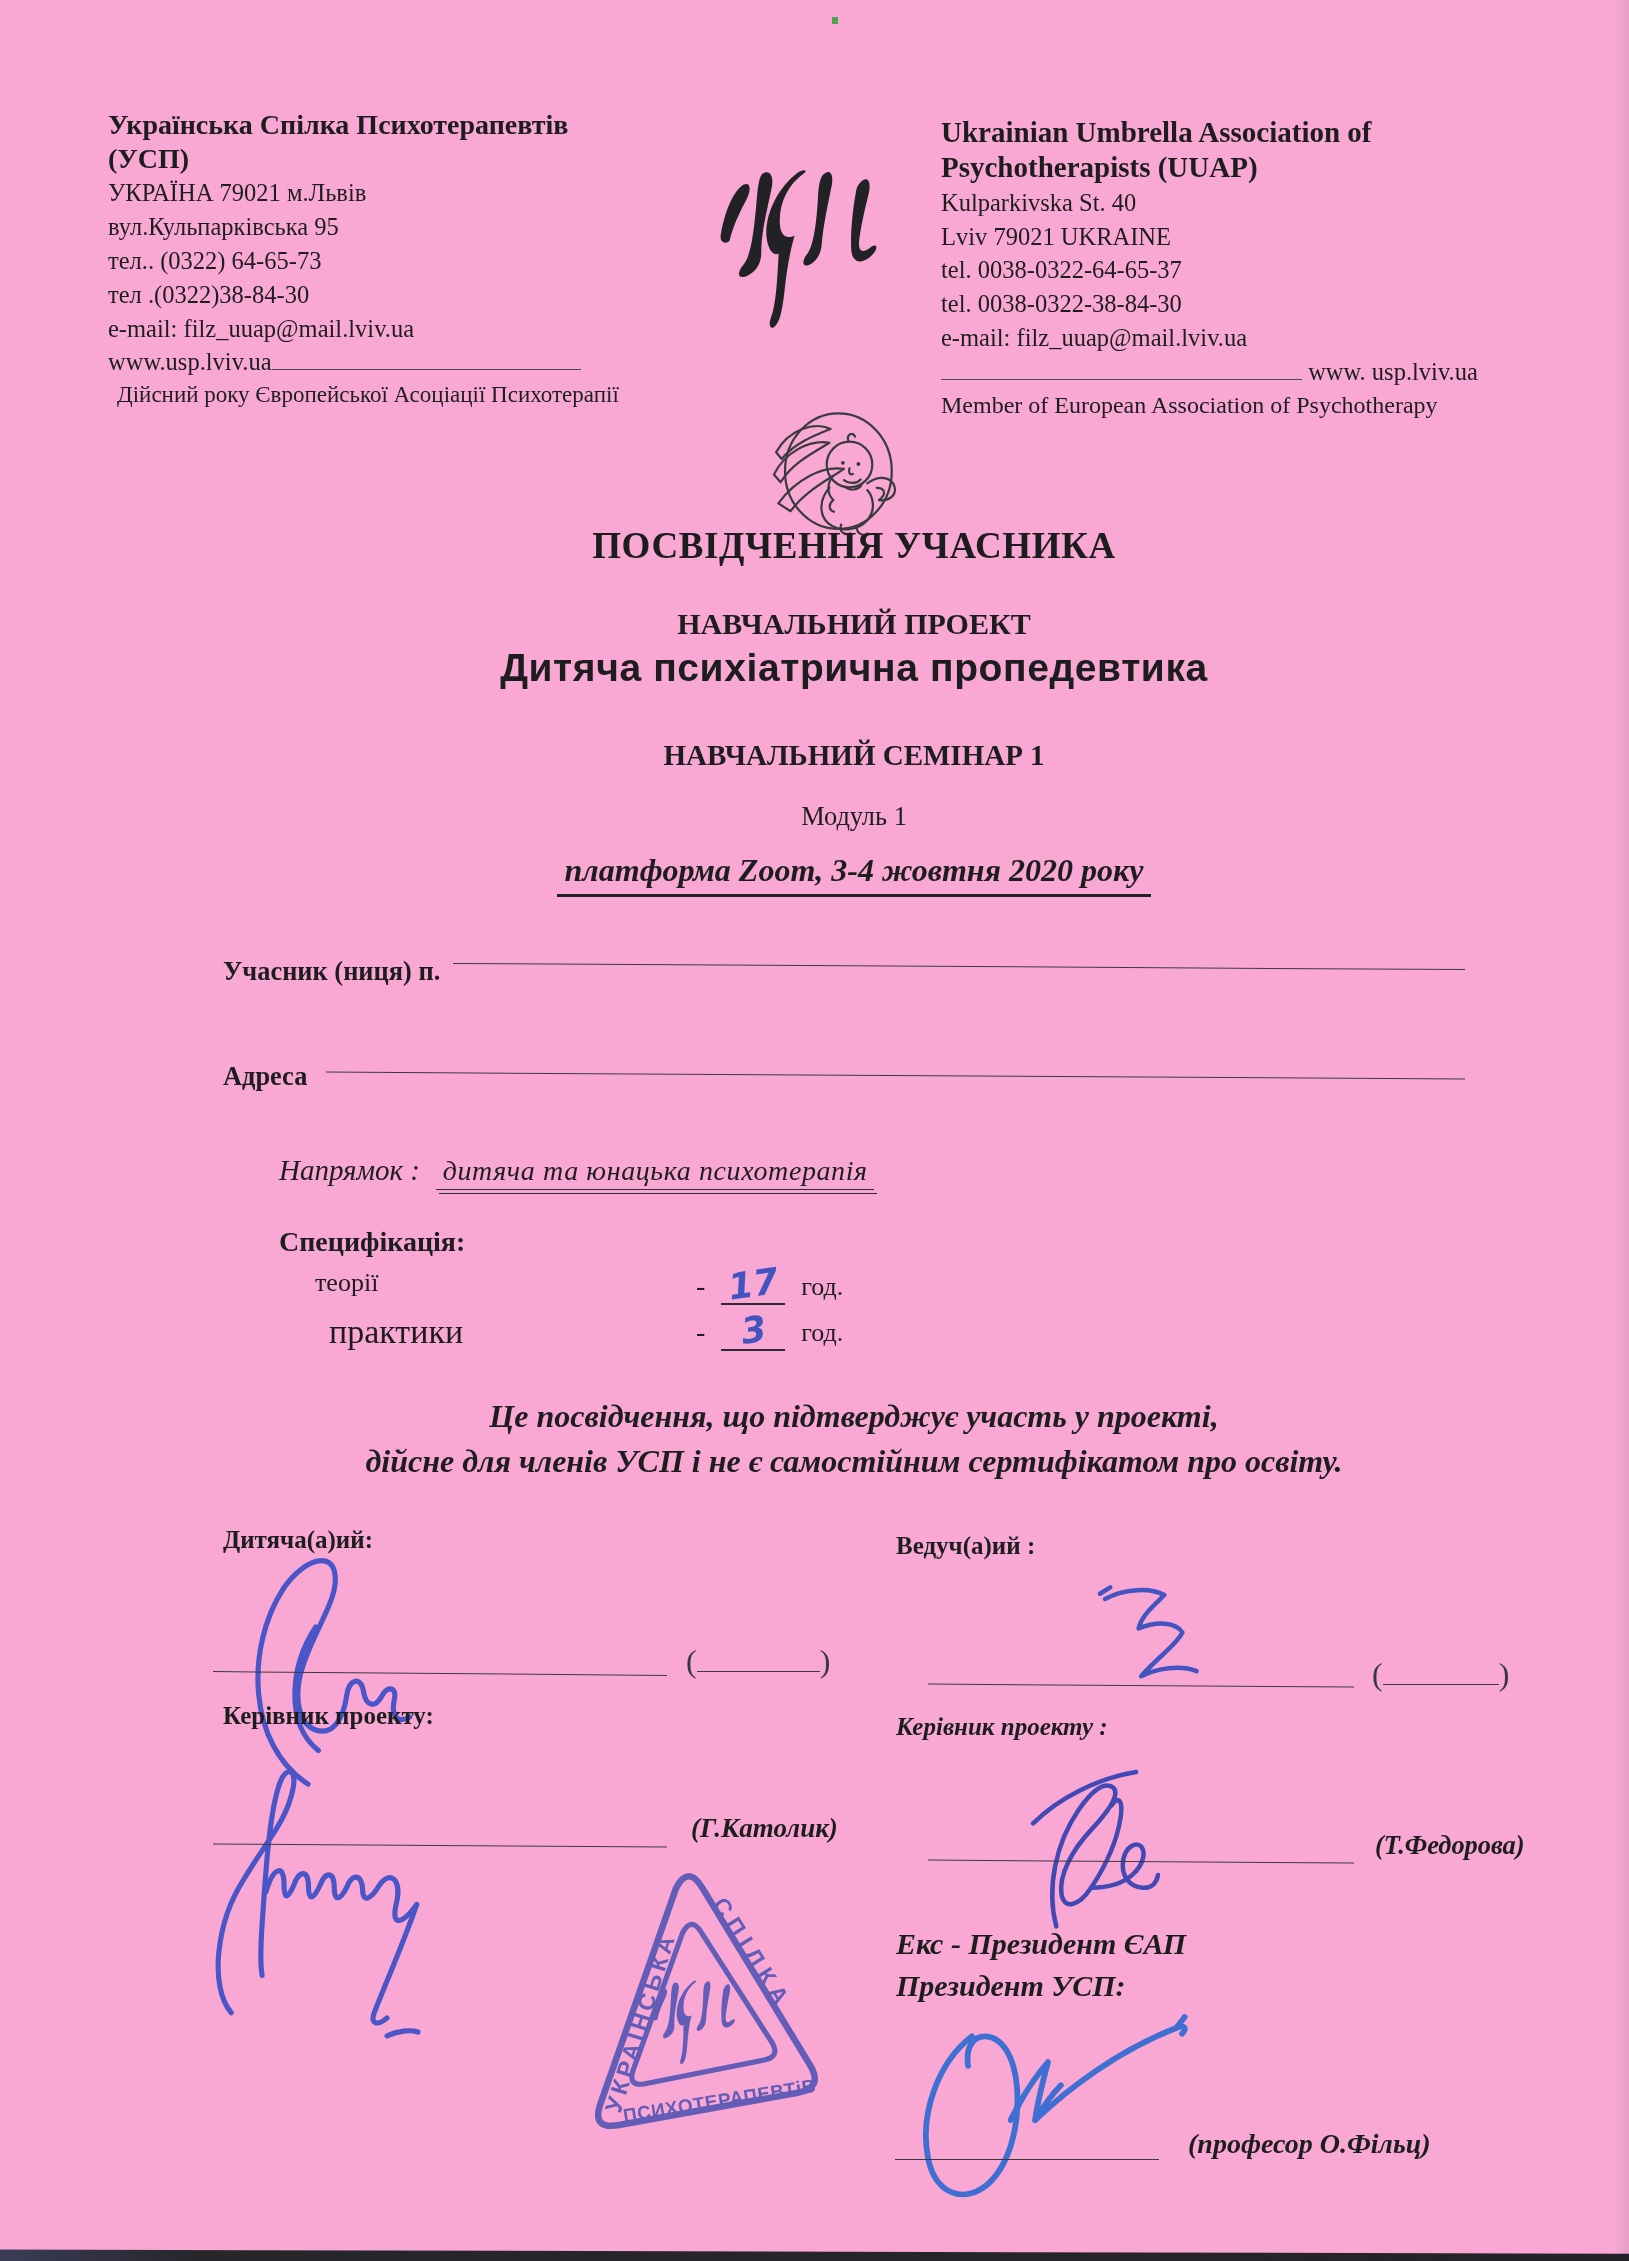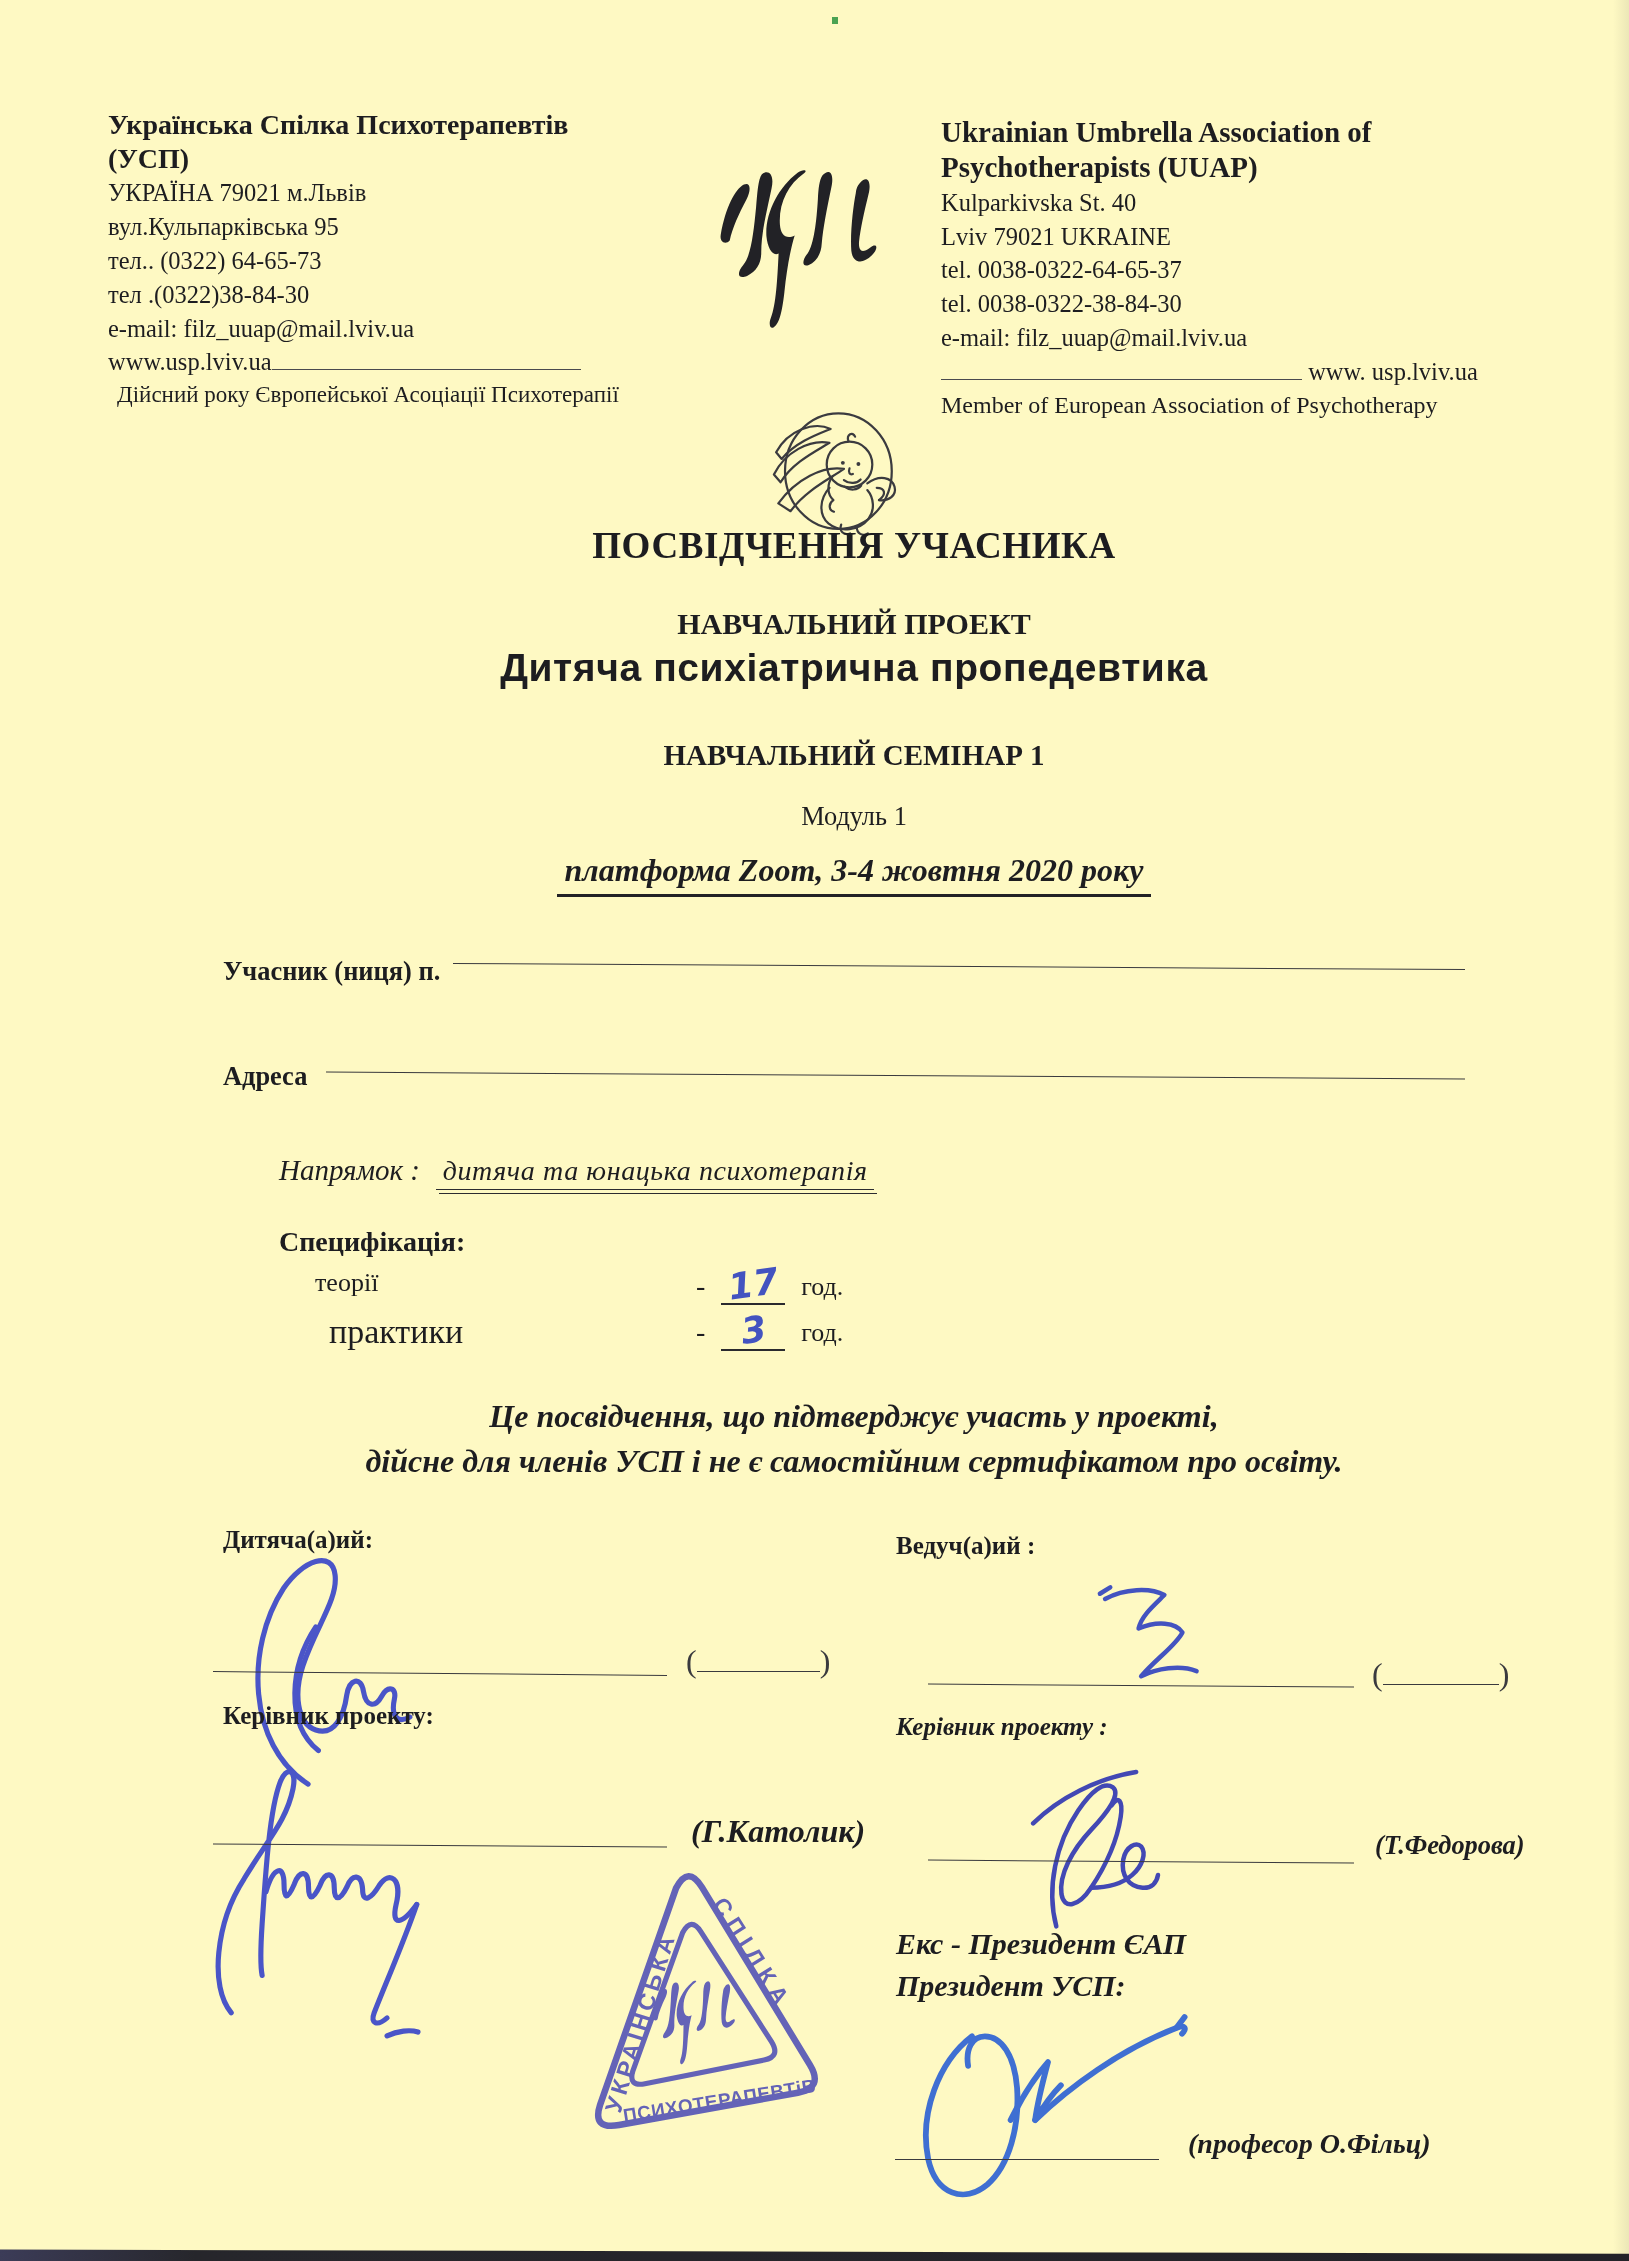--- a/index.html
+++ b/index.html
@@ -1,18 +1,18 @@
 <!DOCTYPE html>
 <html style="font-size:10.3px"><head>
 <meta charset="utf-8">
 <style>
   html,body{margin:0;padding:0;background:#888;}
   .page{
     position:relative; width:1630px; height:2261px; overflow:hidden;
-    background:#fef9c3; color:#1d1d20;
+    background:#f9a8d4; color:#1d1d20;
     font-family:"Liberation Serif", serif;
   }
   .abs{position:absolute;}
   .b{font-weight:bold;}
   .i{font-style:italic;}
   .sans{font-family:"Liberation Sans", sans-serif;}
   .ctr{left:39px; width:1630px; text-align:center;}
   
   .hleft{left:108px; top:108px; width:619px; font-size:24.5px; line-height:1.38;}
   .hleft .t{font-size:28px; line-height:1.22;}
@@ -175,21 +175,21 @@
     <path d="M352,302 C332,360 304,424 286,470 C280,486 290,492 306,478"></path>
     <path d="M306,506 C322,498 342,496 354,500"></path>
   </svg>
   <svg class="abs sig" style="left:993px; top:1732px;" width="200" height="206" viewBox="0 0 310 320" stroke="#4248b4" stroke-width="7">
     <path d="M98,302 C82,242 98,172 132,122 C152,92 172,76 186,86 C198,96 180,122 152,152 C122,184 102,222 106,252 C110,276 132,272 152,242 C172,212 192,172 198,132 C202,106 194,98 184,114"></path>
     <path d="M152,242 C172,242 198,238 216,222 C232,208 238,188 230,178 C222,170 206,178 202,198 C198,222 210,240 232,242 C246,243 254,234 256,222"></path>
     <path d="M62,142 C102,102 162,72 222,62"></path>
   </svg>
 
   <div class="abs rule" style="left:213px; top:1845px; width:454px; transform:rotate(0.4deg);"></div>
-  <div class="abs b i" style="left:691px; top:1813px; font-size:32px;">(Г.Католик)</div>
+  <div class="abs b i" style="left:691px; top:1813px; font-size:27px;">(Г.Католик)</div>
   <div class="abs rule" style="left:928px; top:1861px; width:426px; transform:rotate(0.4deg);"></div>
   <div class="abs b i" style="left:1375px; top:1830px; font-size:26.4px;">(Т.Федорова)</div>
 
   <svg class="abs" style="left:547px; top:1854px; opacity:0.92; transform:rotate(-2deg);" width="287" height="303" viewBox="0 0 440 465" font-family="Liberation Sans, sans-serif" font-weight="bold">
     <defs>
       <path id="sideL" d="M104,402 L226,54"></path>
       <path id="sideR" d="M252,68 L398,318"></path>
     </defs>
     <g stroke="#5757b6" fill="none" stroke-linejoin="round">
       <path stroke-width="10" d="M204,52 L76,380 Q62,418 104,412 L380,372 Q420,366 400,330 L244,52 Q224,16 204,52 Z"></path>

